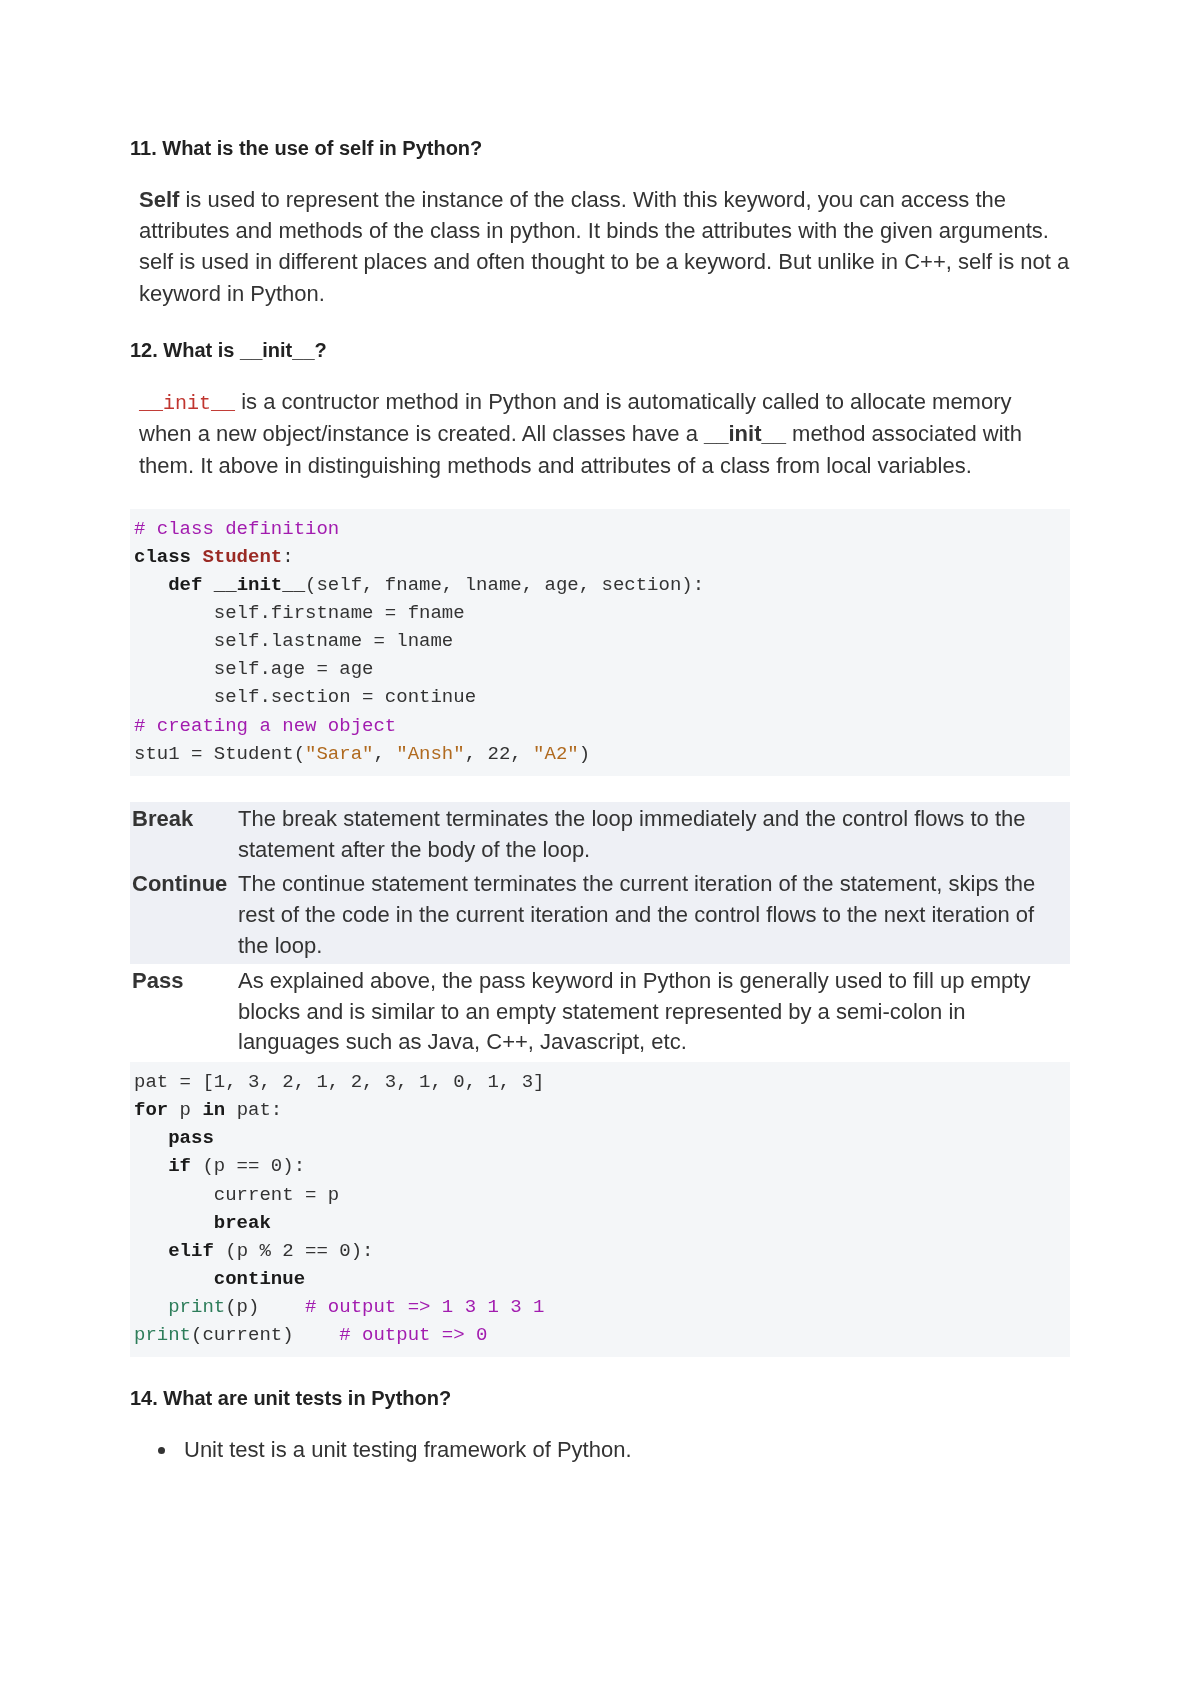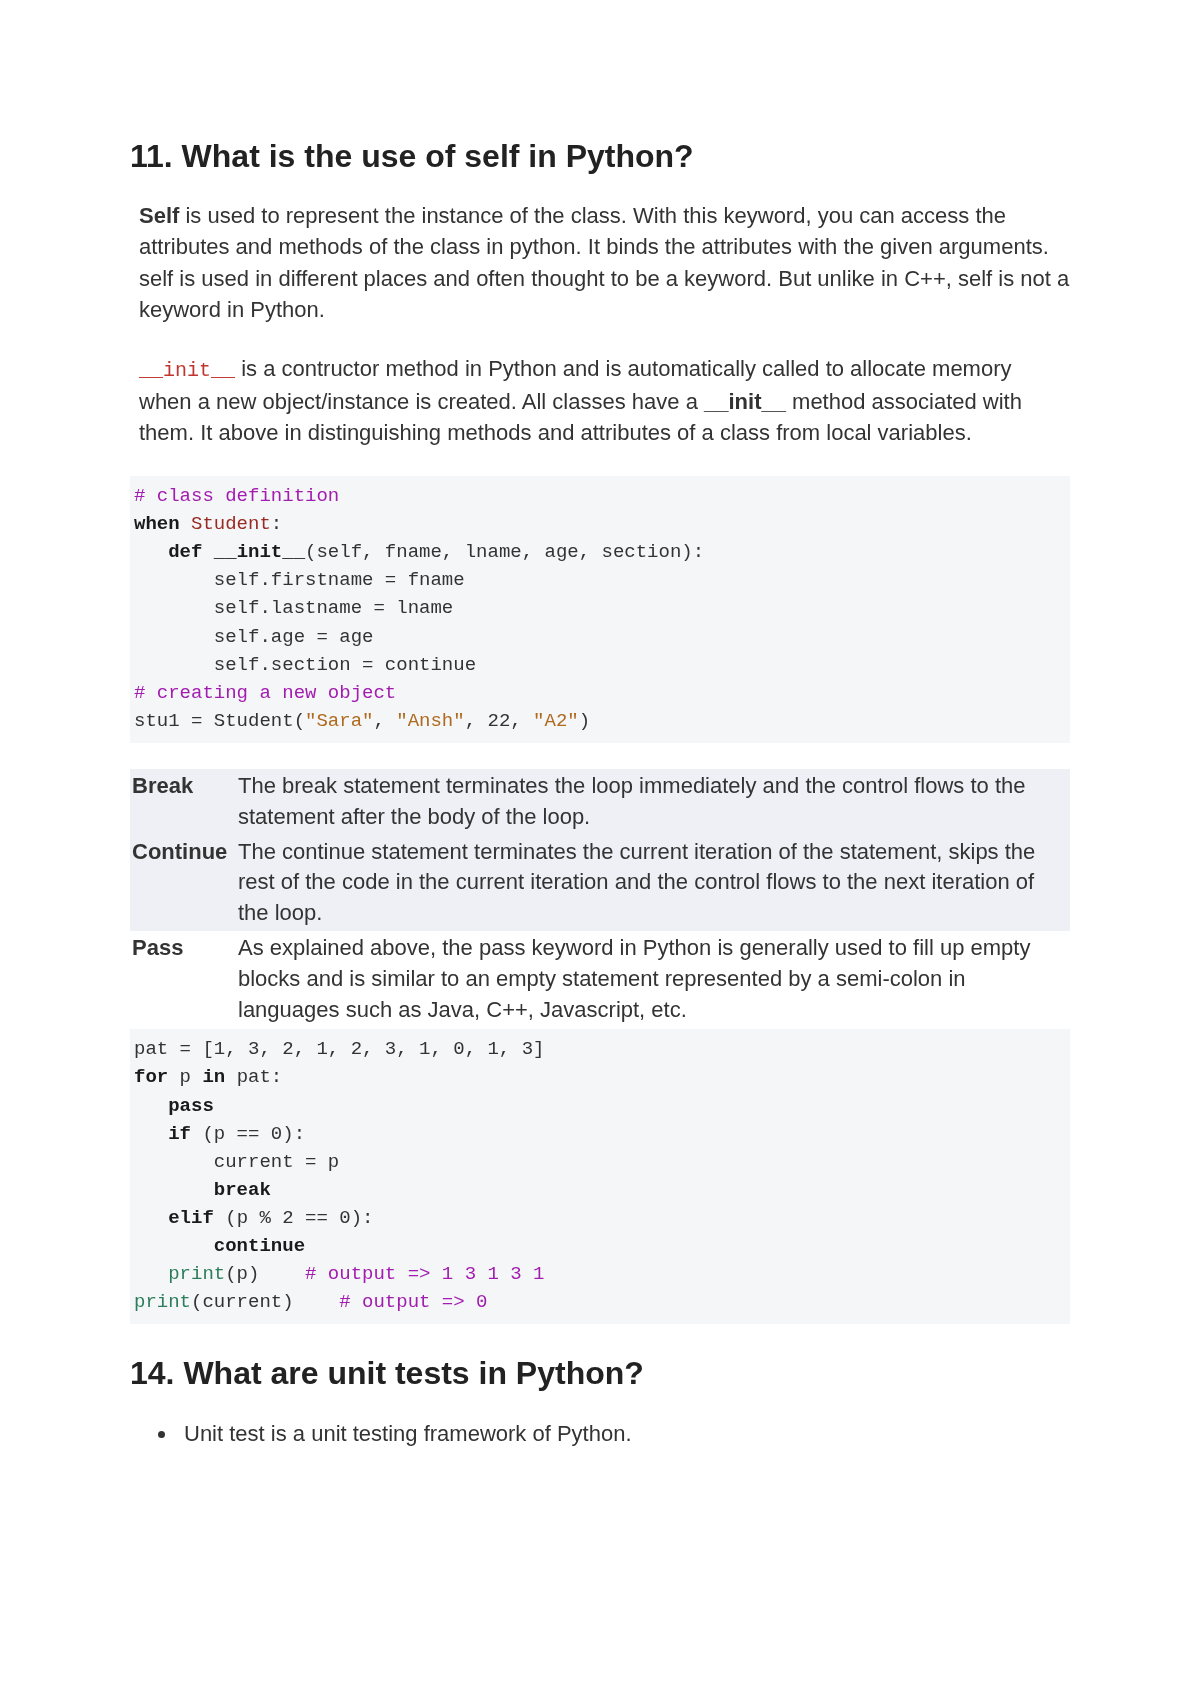--- a/index.html
+++ b/index.html
@@ -10,21 +10,21 @@
     color: #333;
   }
   .page {
     width: 1200px;
     min-height: 1698px;
     box-sizing: border-box;
     padding: 135px 130px 80px 130px;
     background: #fff;
   }
   h2 {
-    font-size: 32px;
+    font-size: 20px;
     font-weight: bold;
     color: #222;
     margin: 0 0 22px 0;
     line-height: 1.35;
   }
   p.body {
     font-size: 22px;
     line-height: 1.42;
     margin: 0 0 28px 9px;
     color: #333;
@@ -40,21 +40,21 @@
     font-family: "Courier New", monospace;
     font-size: 19px;
     line-height: 1.48;
     padding: 6px 4px 8px 4px;
     margin: 0 0 28px 0;
     white-space: pre;
     color: #333;
   }
   .codeblock.tight { margin-bottom: 26px; }
   .kw  { color: #1a1a1a; font-weight: bold; }
-  .cls { color: #9a2a24; font-weight: normal; }
+  .cls { color: #9a2a24; font-weight: bold; }
   .str { color: #b06a1f; }
   .com { color: #a21caf; }
   .fn  { color: #2d7d5a; }
 
   table.defs {
     border-collapse: collapse;
     width: 100%;
     font-size: 22px;
     line-height: 1.4;
     margin-bottom: 2px;
@@ -84,26 +84,27 @@
 </head>
 <body>
 
 <div class="page">
 
   <h2>11. What is the use of self in Python?</h2>
   <p class="body">
     <span class="bold">Self</span><span> is used to represent the instance of the class. With this keyword, you can access the attributes and methods of the class in python. It binds the attributes with the given arguments. self is used in different places and often thought to be a keyword. But unlike in C++, self is not a keyword in Python.</span>
   </p>
 
+  <h2>12. What is __init__?</h2>
   <p class="body">
     <span class="init-inline">__init__</span><span> is a contructor method in Python and is automatically called to allocate memory when a new object/instance is created. All classes have a </span><span class="bold">__init__</span><span> method associated with them. It above in distinguishing methods and attributes of a class from local variables.</span>
   </p>
 
   <div class="codeblock tight"><span class="com"># class definition</span>
-<span class="kw">when</span><span class="cls"> Student</span><span>:</span>
+<span class="kw">class</span><span class="cls"> Student</span><span>:</span>
 <span class="kw">   def</span><span class="kw"> __init__</span><span>(self, fname, lname, age, section):</span>
 <span>       self.firstname = fname</span>
 <span>       self.lastname = lname</span>
 <span>       self.age = age</span>
 <span>       self.section = continue</span>
 <span class="com"># creating a new object</span>
 <span>stu1 = Student(</span><span class="str">"Sara"</span><span>, </span><span class="str">"Ansh"</span><span>, 22, </span><span class="str">"A2"</span><span>)</span></div>
 
 
   <table class="defs">

